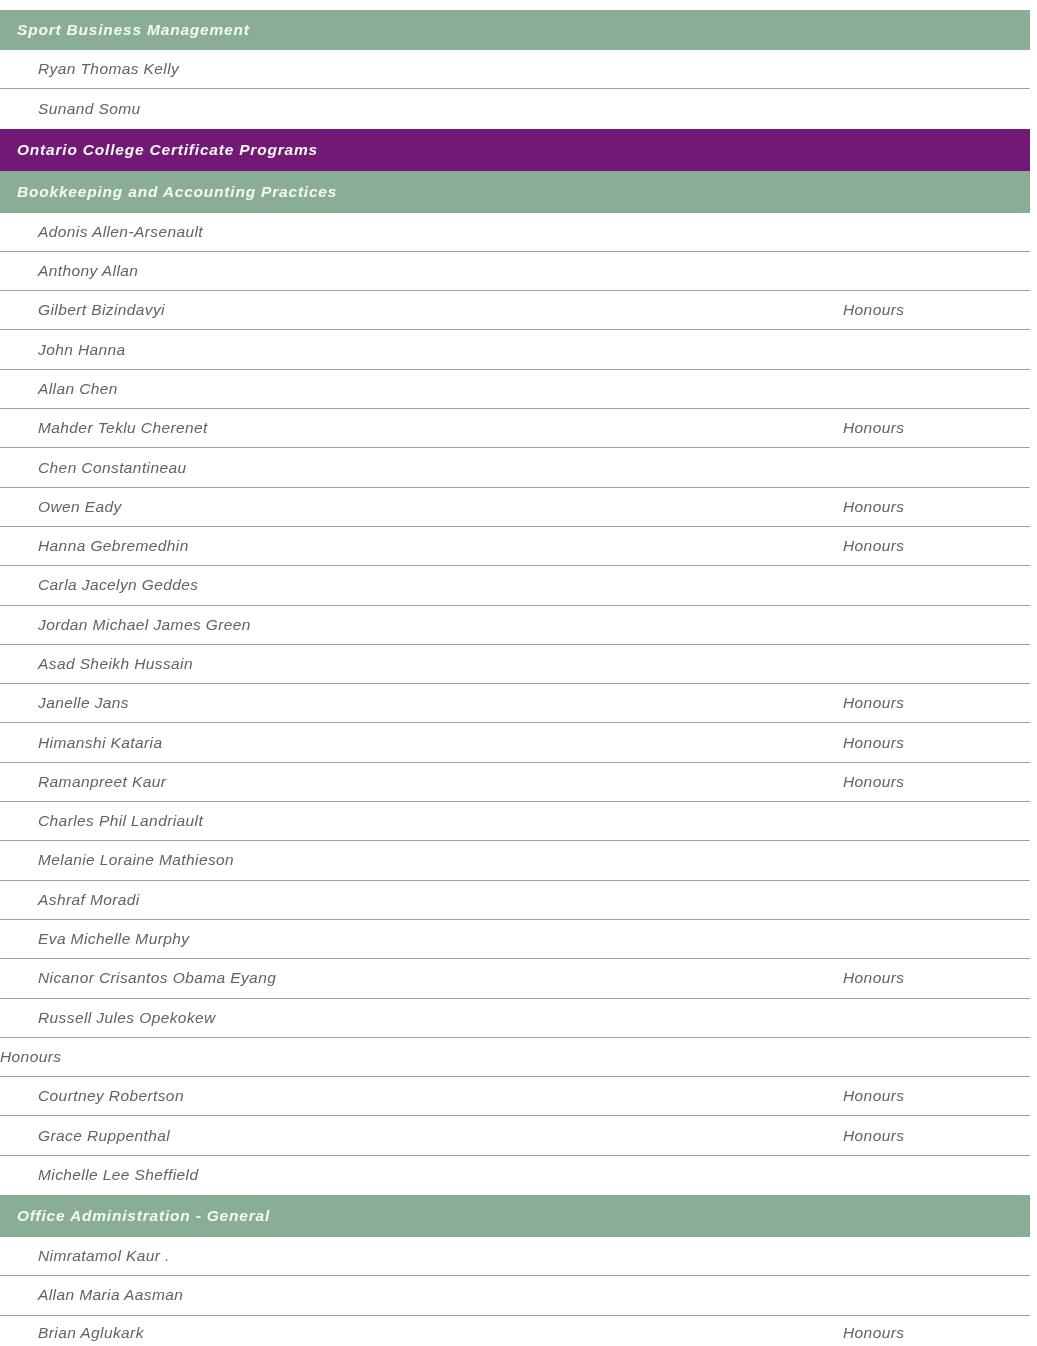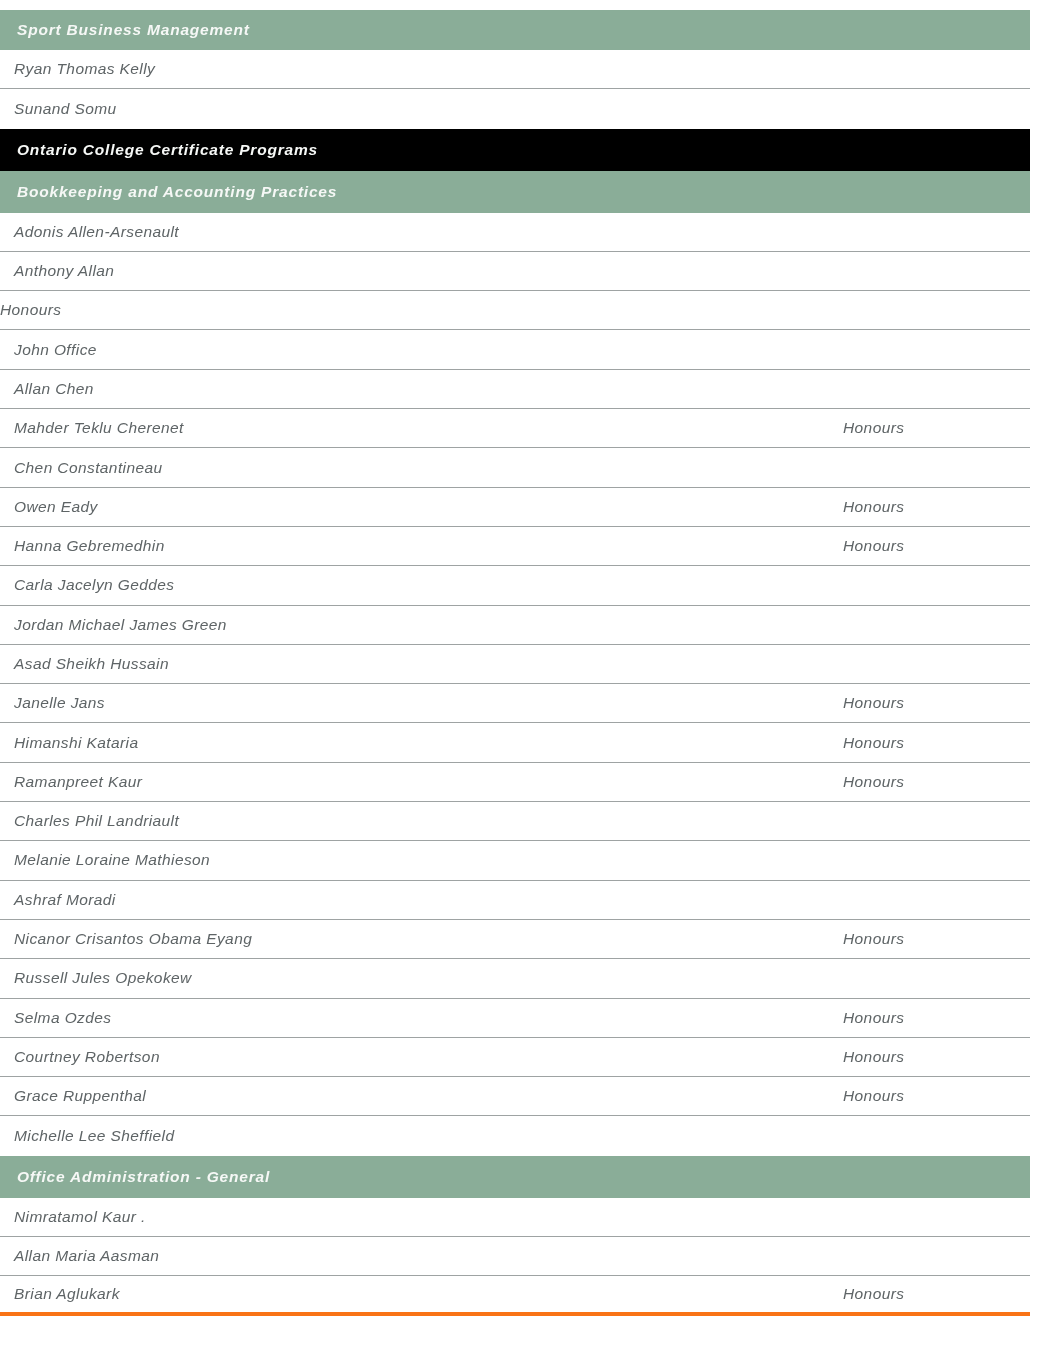--- a/index.html
+++ b/index.html
@@ -17,35 +17,36 @@
     height: 42px;
     display: flex;
     align-items: center;
     padding-left: 17px;
     color: #f6f8f6;
     font-size: 15.5px;
     font-weight: 600;
     letter-spacing: 0.8px;
   }
   .section-header.program { background: #8AAD98; }
-  .section-header.category { background: #000000; font-weight: 700; }
+  .section-header.category { background: #701a75; font-weight: 700; }
   .section-header.first { height: 40px; }
   .student-row {
     height: 39.3px;
     display: flex;
     align-items: center;
     border-bottom: 1px solid #9EA3A3;
     color: #5E6466;
     font-size: 15.5px;
     letter-spacing: 0.4px;
   }
   .student-row .name {
     flex: 1;
     padding-left: 14px;
     white-space: nowrap;
+    margin-left: 24px;
   }
   .student-row .award {
     width: 187px;
     white-space: nowrap;
   }
   .student-row.no-border { border-bottom: none; }
   .student-row.thick-border { border-bottom: 4px solid #f97316; }
 </style>
 </head>
 <body>
@@ -64,24 +65,25 @@
     <div class="section-header program">Bookkeeping and Accounting Practices</div>
     <div class="student-row">
       <span class="name">Adonis Allen-Arsenault</span>
       <span class="award"></span>
     </div>
     <div class="student-row">
       <span class="name">Anthony Allan</span>
       <span class="award"></span>
     </div>
     <div class="student-row">
+      <span class="name">Gilbert Bizindavyi</span>
       <span class="award">Honours</span>
     </div>
     <div class="student-row">
-      <span class="name">John Office</span>
+      <span class="name">John Hanna</span>
       <span class="award"></span>
     </div>
     <div class="student-row">
       <span class="name">Allan Chen</span>
       <span class="award"></span>
     </div>
     <div class="student-row">
       <span class="name">Mahder Teklu Cherenet</span>
       <span class="award">Honours</span>
     </div>
@@ -127,29 +129,32 @@
     </div>
     <div class="student-row">
       <span class="name">Melanie Loraine Mathieson</span>
       <span class="award"></span>
     </div>
     <div class="student-row">
       <span class="name">Ashraf Moradi</span>
       <span class="award"></span>
     </div>
     <div class="student-row">
+      <span class="name">Eva Michelle Murphy</span>
+      <span class="award"></span>
+    </div>
+    <div class="student-row">
       <span class="name">Nicanor Crisantos Obama Eyang</span>
       <span class="award">Honours</span>
     </div>
     <div class="student-row">
       <span class="name">Russell Jules Opekokew</span>
       <span class="award"></span>
     </div>
     <div class="student-row">
-      <span class="name">Selma Ozdes</span>
       <span class="award">Honours</span>
     </div>
     <div class="student-row">
       <span class="name">Courtney Robertson</span>
       <span class="award">Honours</span>
     </div>
     <div class="student-row">
       <span class="name">Grace Ruppenthal</span>
       <span class="award">Honours</span>
     </div>

